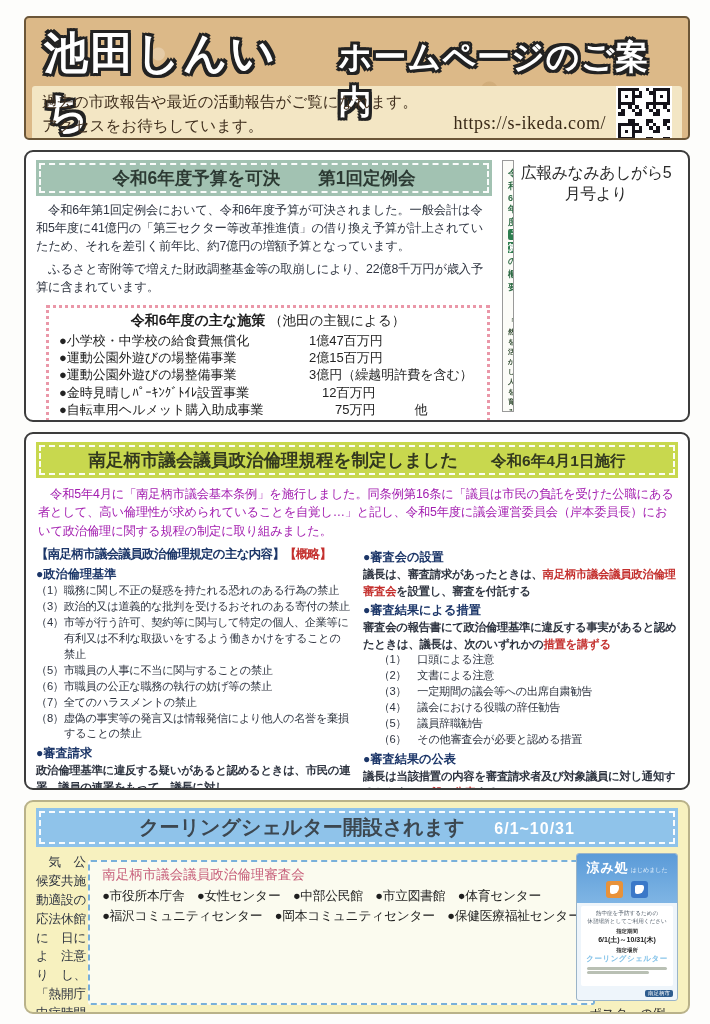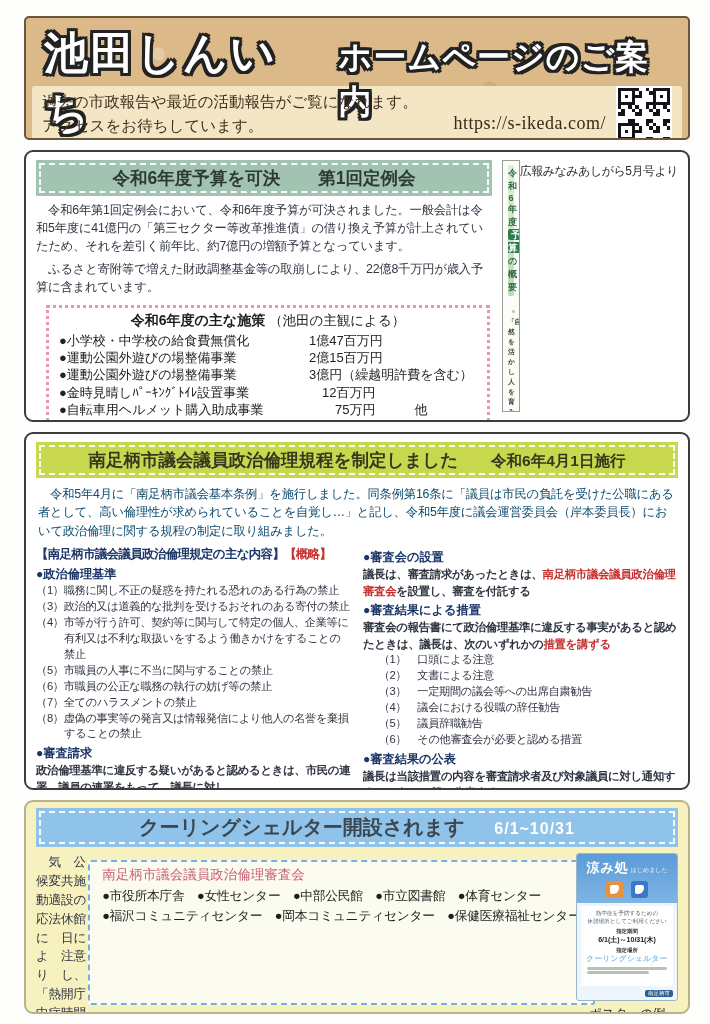--- a/index.html
+++ b/index.html
@@ -119,27 +119,27 @@
   .mt-row{ height:6px; border-bottom:1px solid #e0d4d6; display:flex; }
   .mt-row .c1{ width:30%; background:#f2c9ce; } .mt-row.hd{ background:#f6dada; }
   .mini-bars{ flex:1; position:relative; border-bottom:1px solid #999;
     display:flex; align-items:flex-end; justify-content:space-around; height:42px; }
   .mini-bars .bar{ width:8px; background:linear-gradient(#e8d44c 0 24%,#a4c93e 24% 100%);
     border:0.5px solid #7da32e; }
   .arrow{ position:absolute; left:2px; right:10px; top:8px; height:3px; background:#c0392b;
     transform:rotate(3deg); }
   .arrow::after{ content:""; position:absolute; right:-7px; top:-4px;
     border-left:8px solid #c0392b; border-top:5.5px solid transparent; border-bottom:5.5px solid transparent;}
-  .thumb-caption{ text-align:center; font-size:12px; color:#2b2b2b; margin-top:3px; letter-spacing:-0.5px;}
+  .thumb-caption{ text-align:center; font-size:16px; color:#2b2b2b; margin-top:3px; letter-spacing:-0.5px;}
 
   
   #sec-ethics{ height:358px; }
   .s2-banner{ background:#c8d84e; color:#33391f; font-size:17.5px; }
   .s2-banner .date{ font-size:15.5px; margin-left:28px; }
-  .s2-intro{ font-size:12.3px; line-height:1.5; color:#0c4a6e; margin:7px 2px 6px 2px; letter-spacing:-0.2px;}
+  .s2-intro{ font-size:12.3px; line-height:1.5; color:#a21caf; margin:7px 2px 6px 2px; letter-spacing:-0.2px;}
   .s2-cols{ display:flex; gap:12px; }
   .s2-col{ flex:1; min-width:0; }
   .s2-heading{ font-size:12.4px; font-weight:bold; letter-spacing:-0.6px; white-space:nowrap; }
   .subhead{ font-size:12.2px; font-weight:bold; color:#1c3668; margin-top:3px; }
   .rule-item,.measure-item{
     font-size:11.2px; color:#2e3440; line-height:1.42; letter-spacing:-0.3px;
     padding-left:2.5em; text-indent:-2.5em;
   }
   .measure-item{ padding-left:3.6em; text-indent:-2.6em; margin-left:0.4em;}
   .s2-col p.body{ font-size:11.4px; color:#2e3440; line-height:1.45; letter-spacing:-0.3px;font-weight:bold; }

